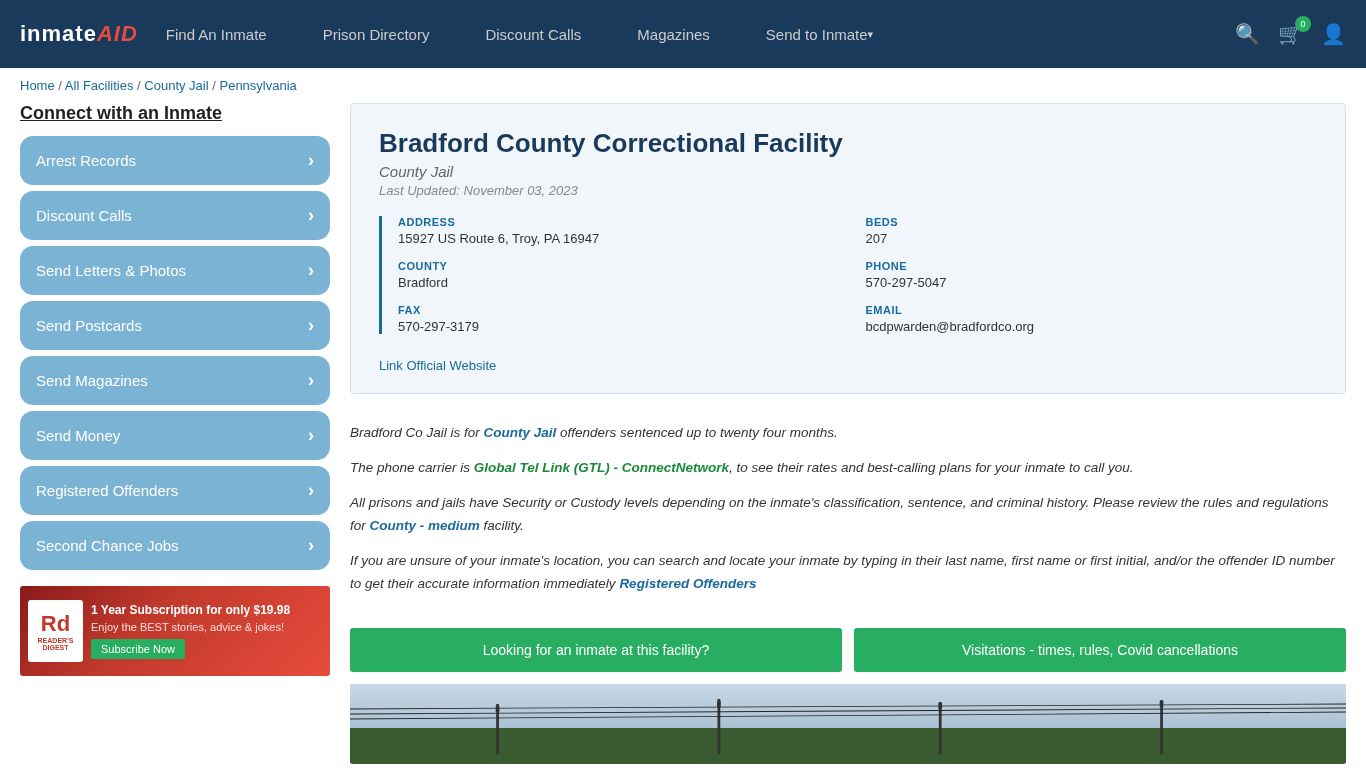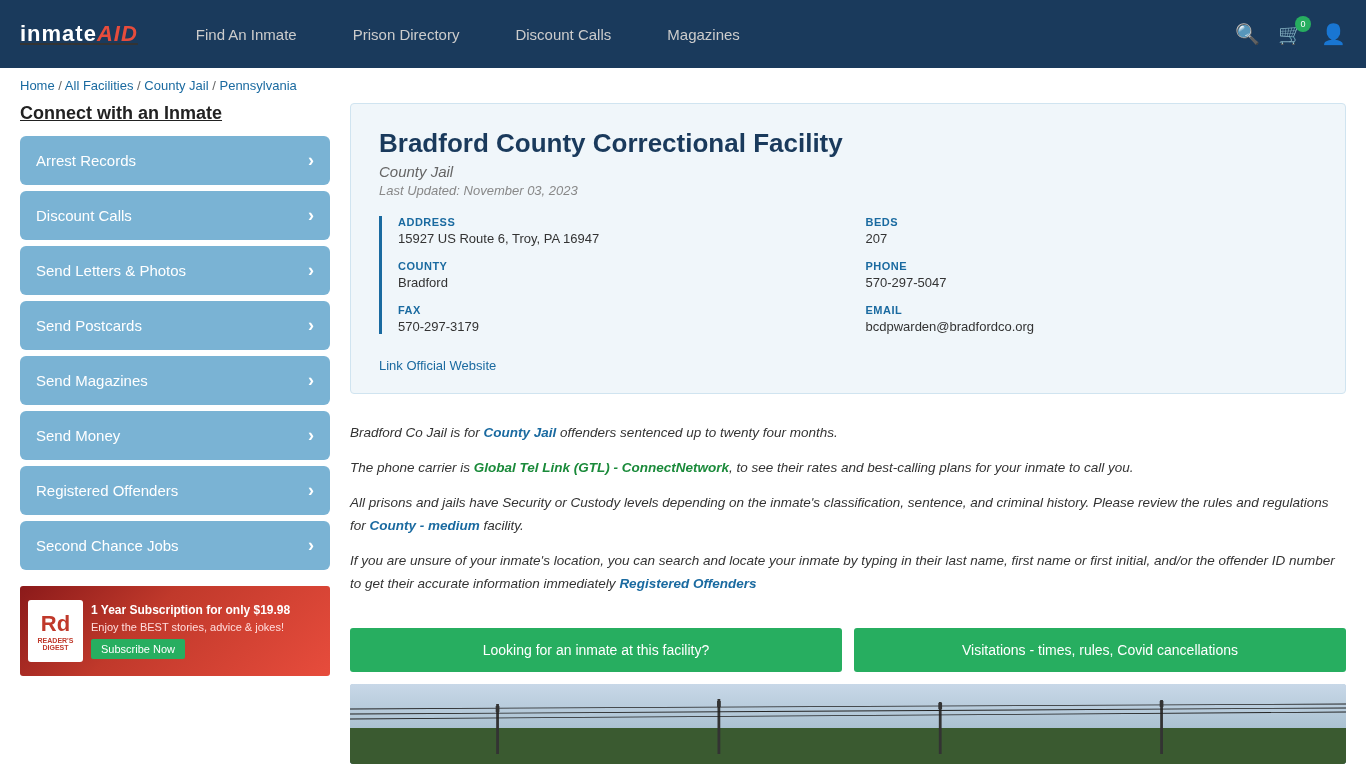--- a/index.html
+++ b/index.html
@@ -10,22 +10,20 @@
       background: #1a3a5c;
       display: flex;
       align-items: center;
       height: 68px;
       padding: 0 20px;
       gap: 0;
     }
     .navbar-logo {
       display: flex;
       align-items: center;
-      margin-right: 30px;
-      text-decoration: underline;
     }
     .logo-text {
       color: #fff;
       font-size: 22px;
       font-weight: bold;
       letter-spacing: 1px;
     }
     .nav-links {
       display: flex;
       flex: 1;
@@ -103,21 +101,21 @@
       color: #222;
     }
     .sidebar-item {
       display: flex;
       align-items: center;
       justify-content: space-between;
       background: #7ab3d4;
       margin-bottom: 6px;
       padding: 14px 16px;
       cursor: pointer;
-      border-radius: 6px;
+      border-radius: 13px;
     }
     .sidebar-item-label {
       color: #fff;
       font-size: 15px;
       font-weight: 500;
     }
     .sidebar-arrow {
       color: #fff;
       font-size: 18px;
       font-weight: bold;
@@ -278,20 +276,21 @@
   <div class="navbar-logo">
     <div class="logo-text">
       <span style="color:#fff;">inmate</span><span style="color:#e74c3c;font-style:italic;">AID</span>
     </div>
   </div>
   <div class="nav-links">
     <a class="nav-link">Find An Inmate</a>
     <a class="nav-link">Prison Directory</a>
     <a class="nav-link">Discount Calls</a>
     <a class="nav-link">Magazines</a>
+    <a class="nav-link dropdown">Send to Inmate</a>
   </div>
   <div class="nav-icons">
     <span class="nav-icon">🔍</span>
     <span class="nav-icon" style="position:relative;">
       🛒
       <span class="cart-badge">0</span>
     </span>
     <span class="nav-icon">👤</span>
   </div>
 </nav>

